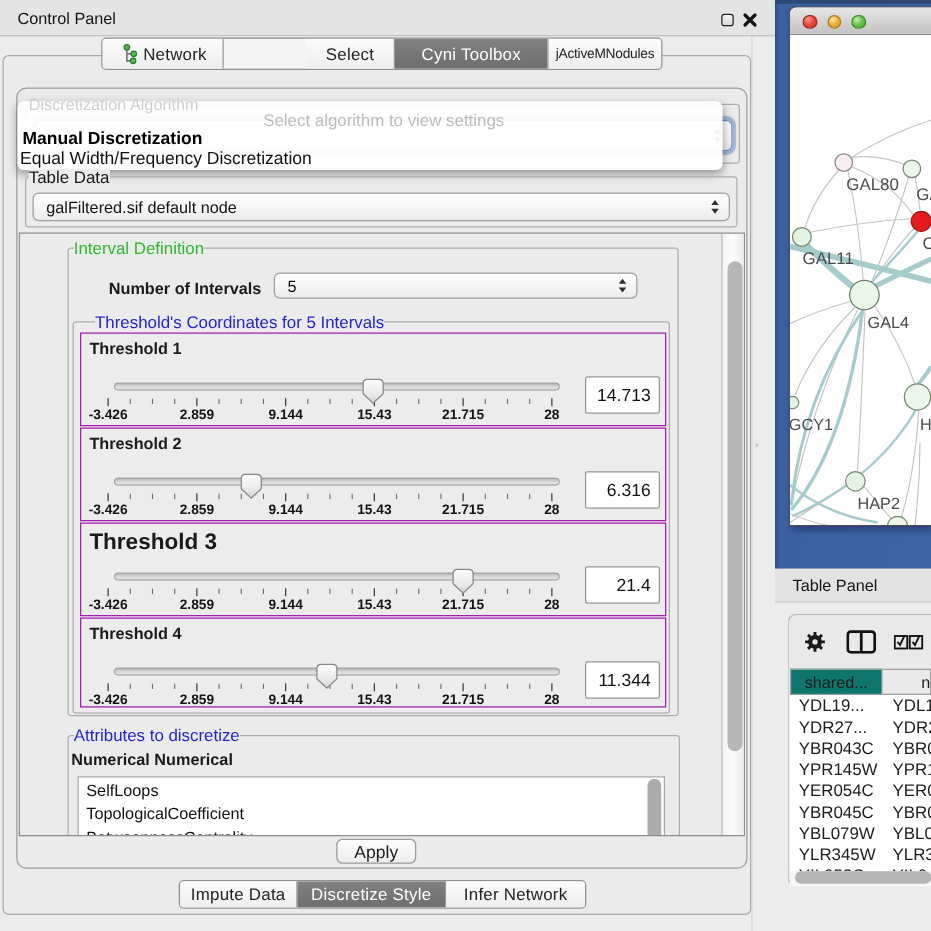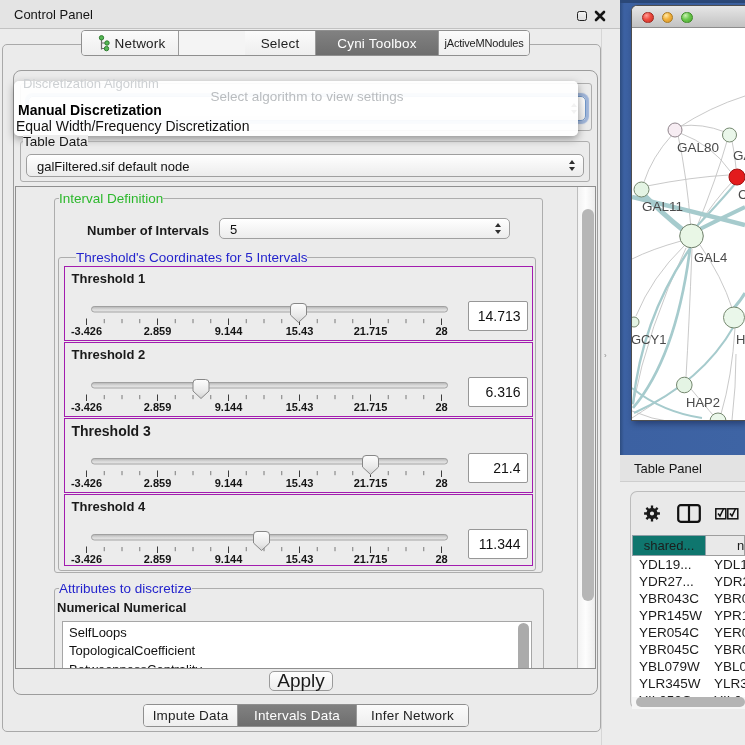--- a/index.html
+++ b/index.html
@@ -155,21 +155,21 @@
   </div>
   <div class="thp" style="top:155px;">
     <div style="position:absolute;left:7px;top:4px;font-weight:bold;font-size:13px;">Threshold 2</div>
     <svg style="position:absolute;left:20px;top:27px;overflow:visible" width="376" height="47" viewBox="0 0 376 47">
       <use href="#ruler"></use>
       <path d="M 108.0 21 L 108.0 13 Q 108.0 9.5 111.5 9.5 L 120.5 9.5 Q 124.0 9.5 124.0 13 L 124.0 21 L 116.0 28.5 Z" fill="url(#thg)" stroke="#878787" stroke-width="1"></path>
     </svg>
     <div class="vbox">6.316</div>
   </div>
   <div class="thp" style="top:231px;">
-    <div style="position:absolute;left:7px;top:4px;font-weight:bold;font-size:14px;">Threshold 3</div>
+    <div style="position:absolute;left:7px;top:4px;font-weight:bold;font-size:18px;">Threshold 3</div>
     <svg style="position:absolute;left:20px;top:27px;overflow:visible" width="376" height="47" viewBox="0 0 376 47">
       <use href="#ruler"></use>
       <path d="M 277.5 21 L 277.5 13 Q 277.5 9.5 281.0 9.5 L 290.0 9.5 Q 293.5 9.5 293.5 13 L 293.5 21 L 285.5 28.5 Z" fill="url(#thg)" stroke="#878787" stroke-width="1"></path>
     </svg>
     <div class="vbox">21.4</div>
   </div>
   <div class="thp" style="top:307px;height:72px;">
     <div style="position:absolute;left:7px;top:4px;font-weight:bold;font-size:13px;">Threshold 4</div>
     <svg style="position:absolute;left:20px;top:27px;overflow:visible" width="376" height="47" viewBox="0 0 376 47">
       <use href="#ruler"></use>
@@ -183,24 +183,24 @@
   <div style="position:absolute;left:41px;top:413px;font-weight:bold;">Numerical Numerical</div>
   <div style="position:absolute;left:46px;top:434px;width:470px;height:66px;background:#fff;border:1px solid #a6a6a6;padding:2px 0 0 6px;line-height:18.4px;font-size:13px;color:#111;">
     SelfLoops<br>TopologicalCoefficient<br>BetweennessCentrality
   </div>
   <div style="position:absolute;left:502px;top:436px;width:11px;height:64px;background:#ababab;border-radius:5.5px 5.5px 0 0;"></div>
 
   <div style="position:absolute;left:561px;top:0;width:20px;height:483px;background:linear-gradient(90deg,#f2f2f2,#fdfdfd 40%,#e9e9e9);border-left:1px solid #bdbdbd;"></div>
   <div style="position:absolute;left:566px;top:22px;width:11.5px;height:392px;background:#b6b6b6;border-radius:6px;"></div>
 </div>
 
-<div class="abs" style="left:269px;top:671px;width:64px;height:20px;border:1px solid #9b9b9b;border-radius:5px;background:linear-gradient(#fdfdfd,#ededed);text-align:center;line-height:18px;font-size:19px;">Apply</div>
+<div class="abs" style="left:269px;top:671px;width:64px;height:20px;border:1px solid #9b9b9b;border-radius:5px;background:linear-gradient(#fdfdfd,#ededed);text-align:center;line-height:18px;font-size:14px;">Apply</div>
 <div class="seg" style="left:143px;top:704px;height:23px;">
   <div style="width:94px;">Impute Data</div>
-  <div style="width:119px;" class="sel">Intervals Data</div>
+  <div style="width:119px;" class="sel">Discretize Style</div>
   <div style="width:111px;">Infer Network</div>
 </div>
 
 <div class="abs" style="left:604px;top:352px;width:5px;height:7px;color:#8a8a8a;font-size:8px;line-height:7px;">›</div>
 
 <div class="abs" style="left:620px;top:0;width:125px;height:455px;background:linear-gradient(90deg,#2e4d80 0,#3c61a2 4px,#3e64a4 100%);"></div>
 <div class="abs" style="left:620px;top:0;width:125px;height:3px;background:#2b4878;"></div>
 
 <div class="abs" style="left:631px;top:5px;width:114px;height:416px;border:1.5px solid #4e4e4e;border-right:none;border-radius:6px 0 0 0;box-shadow:2px 3px 6px rgba(0,0,30,0.35);background:#fff;">
   <div style="position:absolute;left:0;top:0;right:0;height:22px;background:linear-gradient(#e6e6e6,#c2c2c2);border-bottom:1px solid #8d8d8d;border-radius:5px 0 0 0;"></div>

